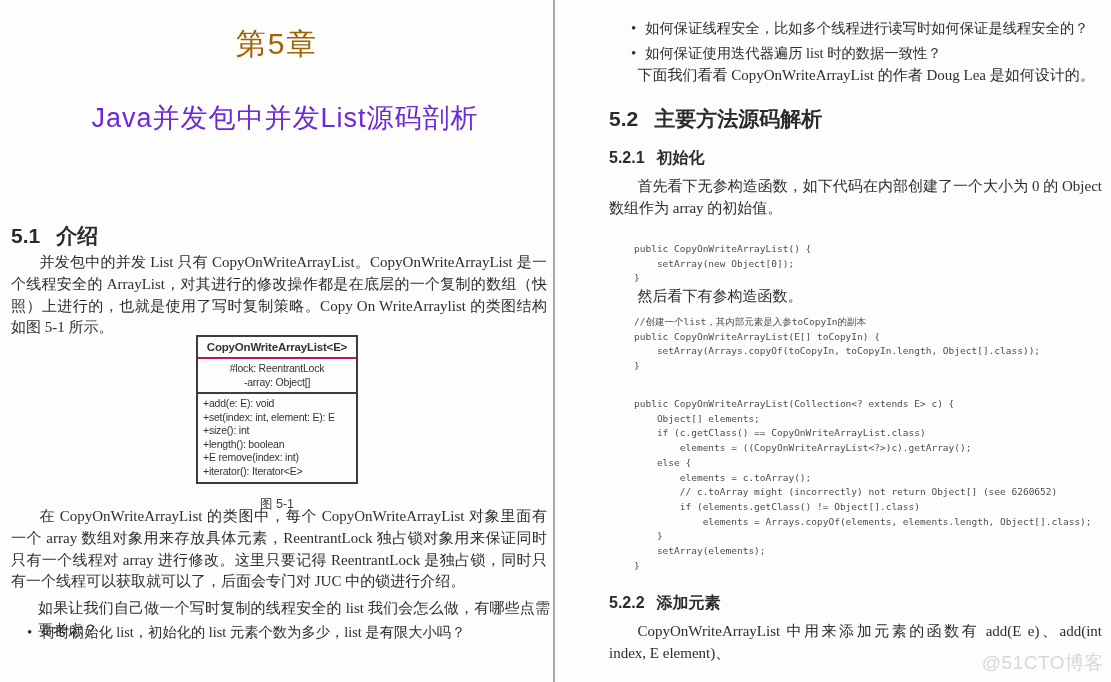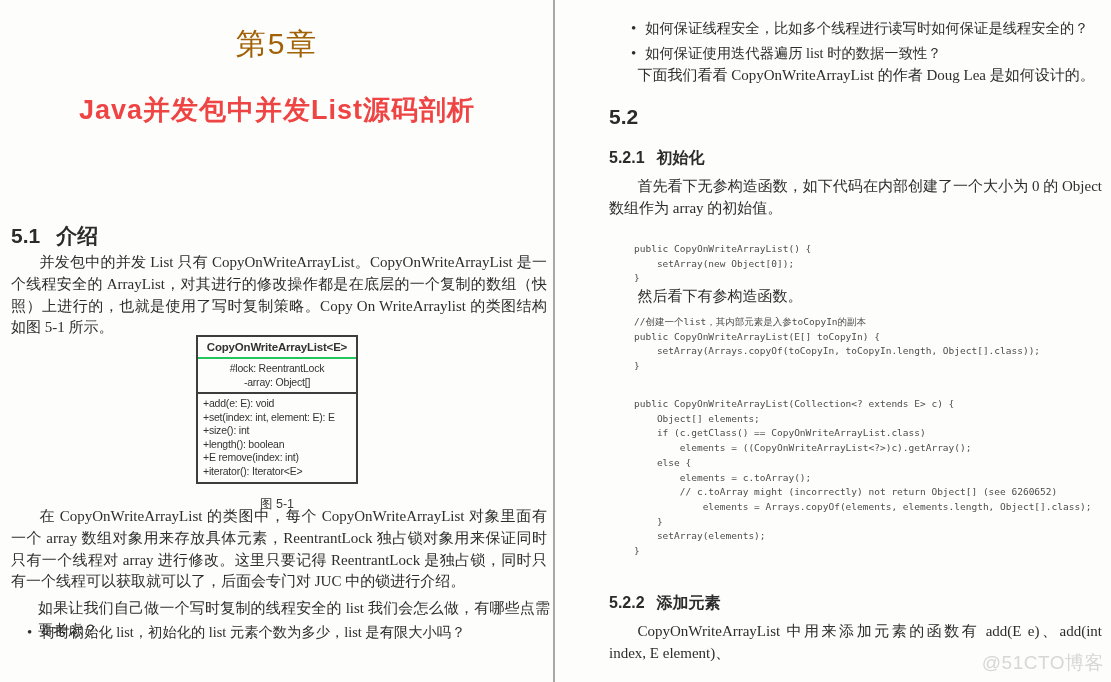--- a/index.html
+++ b/index.html
@@ -45,38 +45,38 @@
   }
   .bullet-text { font-size: 14.3px; line-height: 21.8px; }
   
   .chapter-num {
     font-family: "Liberation Sans", "DejaVu Sans", sans-serif;
     font-weight: 400; font-size: 30px; color: #a16207;
     text-align: center; margin: 0; letter-spacing: 2px;
   }
   .chapter-title {
     font-family: "Liberation Sans", "DejaVu Sans", sans-serif;
-    font-weight: 700; font-size: 27px; color: #ef4444;
-    text-align: center; margin: 0; letter-spacing: 1px;
+    font-weight: 400; font-size: 27px; color: #6d28d9;
+    text-align: center; margin: 8px; letter-spacing: 1px;
   }
   
   .figure-wrap {
     display: flex; flex-direction: column; align-items: center;
     margin: 0;
   }
   .uml-box {
     width: 158px;
     border: 2px solid #3d3d3d;
     background: #fdfdfc;
     font-family: "Liberation Sans", "DejaVu Sans", sans-serif;
     color: #333; letter-spacing: -0.2px;
   }
   .uml-title {
     font-weight: 700; font-size: 11.5px; text-align: center;
-    padding: 4px 2px; border-bottom: 2px solid #22c55e;
+    padding: 4px 2px; border-bottom: 2px solid #be185d;
   }
   .uml-fields {
     padding: 2px 5px 3px 5px; border-bottom: 2px solid #3d3d3d; text-align: center;
   }
   .uml-fields div { font-size: 10.5px; line-height: 14px; white-space: nowrap; }
   .uml-methods { padding: 3px 5px 4px 5px; }
   .uml-methods div { font-size: 10.5px; line-height: 13.5px; white-space: nowrap; }
   .fig-caption {
     margin-top: 12px; font-size: 12.5px; color: #3a3a3a;
     font-family: "Liberation Sans", "DejaVu Sans", sans-serif;
@@ -152,20 +152,21 @@
 
     <div class="abs bullet-row" style="top:43px; left:631px; width:472px;">
       <span class="bullet-dot">•</span>
       <span class="bullet-text">如何保证使用迭代器遍历 list 时的数据一致性？</span>
     </div>
 
     <p class="abs body-text indent" style="top:65px; left:609px; width:493px;">下面我们看看 CopyOnWriteArrayList 的作者 Doug Lea 是如何设计的。</p>
 
     <h3 class="abs heading h-sec" style="top:105px; left:609px;">
       <span class="num">5.2</span>
+      <span>主要方法源码解析</span>
     </h3>
 
     <h4 class="abs heading h-sub" style="top:148px; left:609px;">
       <span class="num">5.2.1</span>
       <span>初始化</span>
     </h4>
 
     <p class="abs body-text indent" style="top:176px; left:609px; width:493px;">首先看下无参构造函数，如下代码在内部创建了一个大小为 0 的 Object 数组作为 array 的初始值。</p>
 
     <div class="abs code-block" style="top:242px; left:634px;">
@@ -184,20 +185,21 @@
       </div>
 
     <div class="abs code-block" style="top:397px; left:634px;">
         <div>public CopyOnWriteArrayList(Collection&lt;? extends E&gt; c) {</div>
         <div>    Object[] elements;</div>
         <div>    if (c.getClass() == CopyOnWriteArrayList.class)</div>
         <div>        elements = ((CopyOnWriteArrayList&lt;?&gt;)c).getArray();</div>
         <div>    else {</div>
         <div>        elements = c.toArray();</div>
         <div>        // c.toArray might (incorrectly) not return Object[] (see 6260652)</div>
+        <div>        if (elements.getClass() != Object[].class)</div>
         <div>            elements = Arrays.copyOf(elements, elements.length, Object[].class);</div>
         <div>    }</div>
         <div>    setArray(elements);</div>
         <div>}</div>
       </div>
 
     <h4 class="abs heading h-sub" style="top:593px; left:609px;">
       <span class="num">5.2.2</span>
       <span>添加元素</span>
     </h4>

